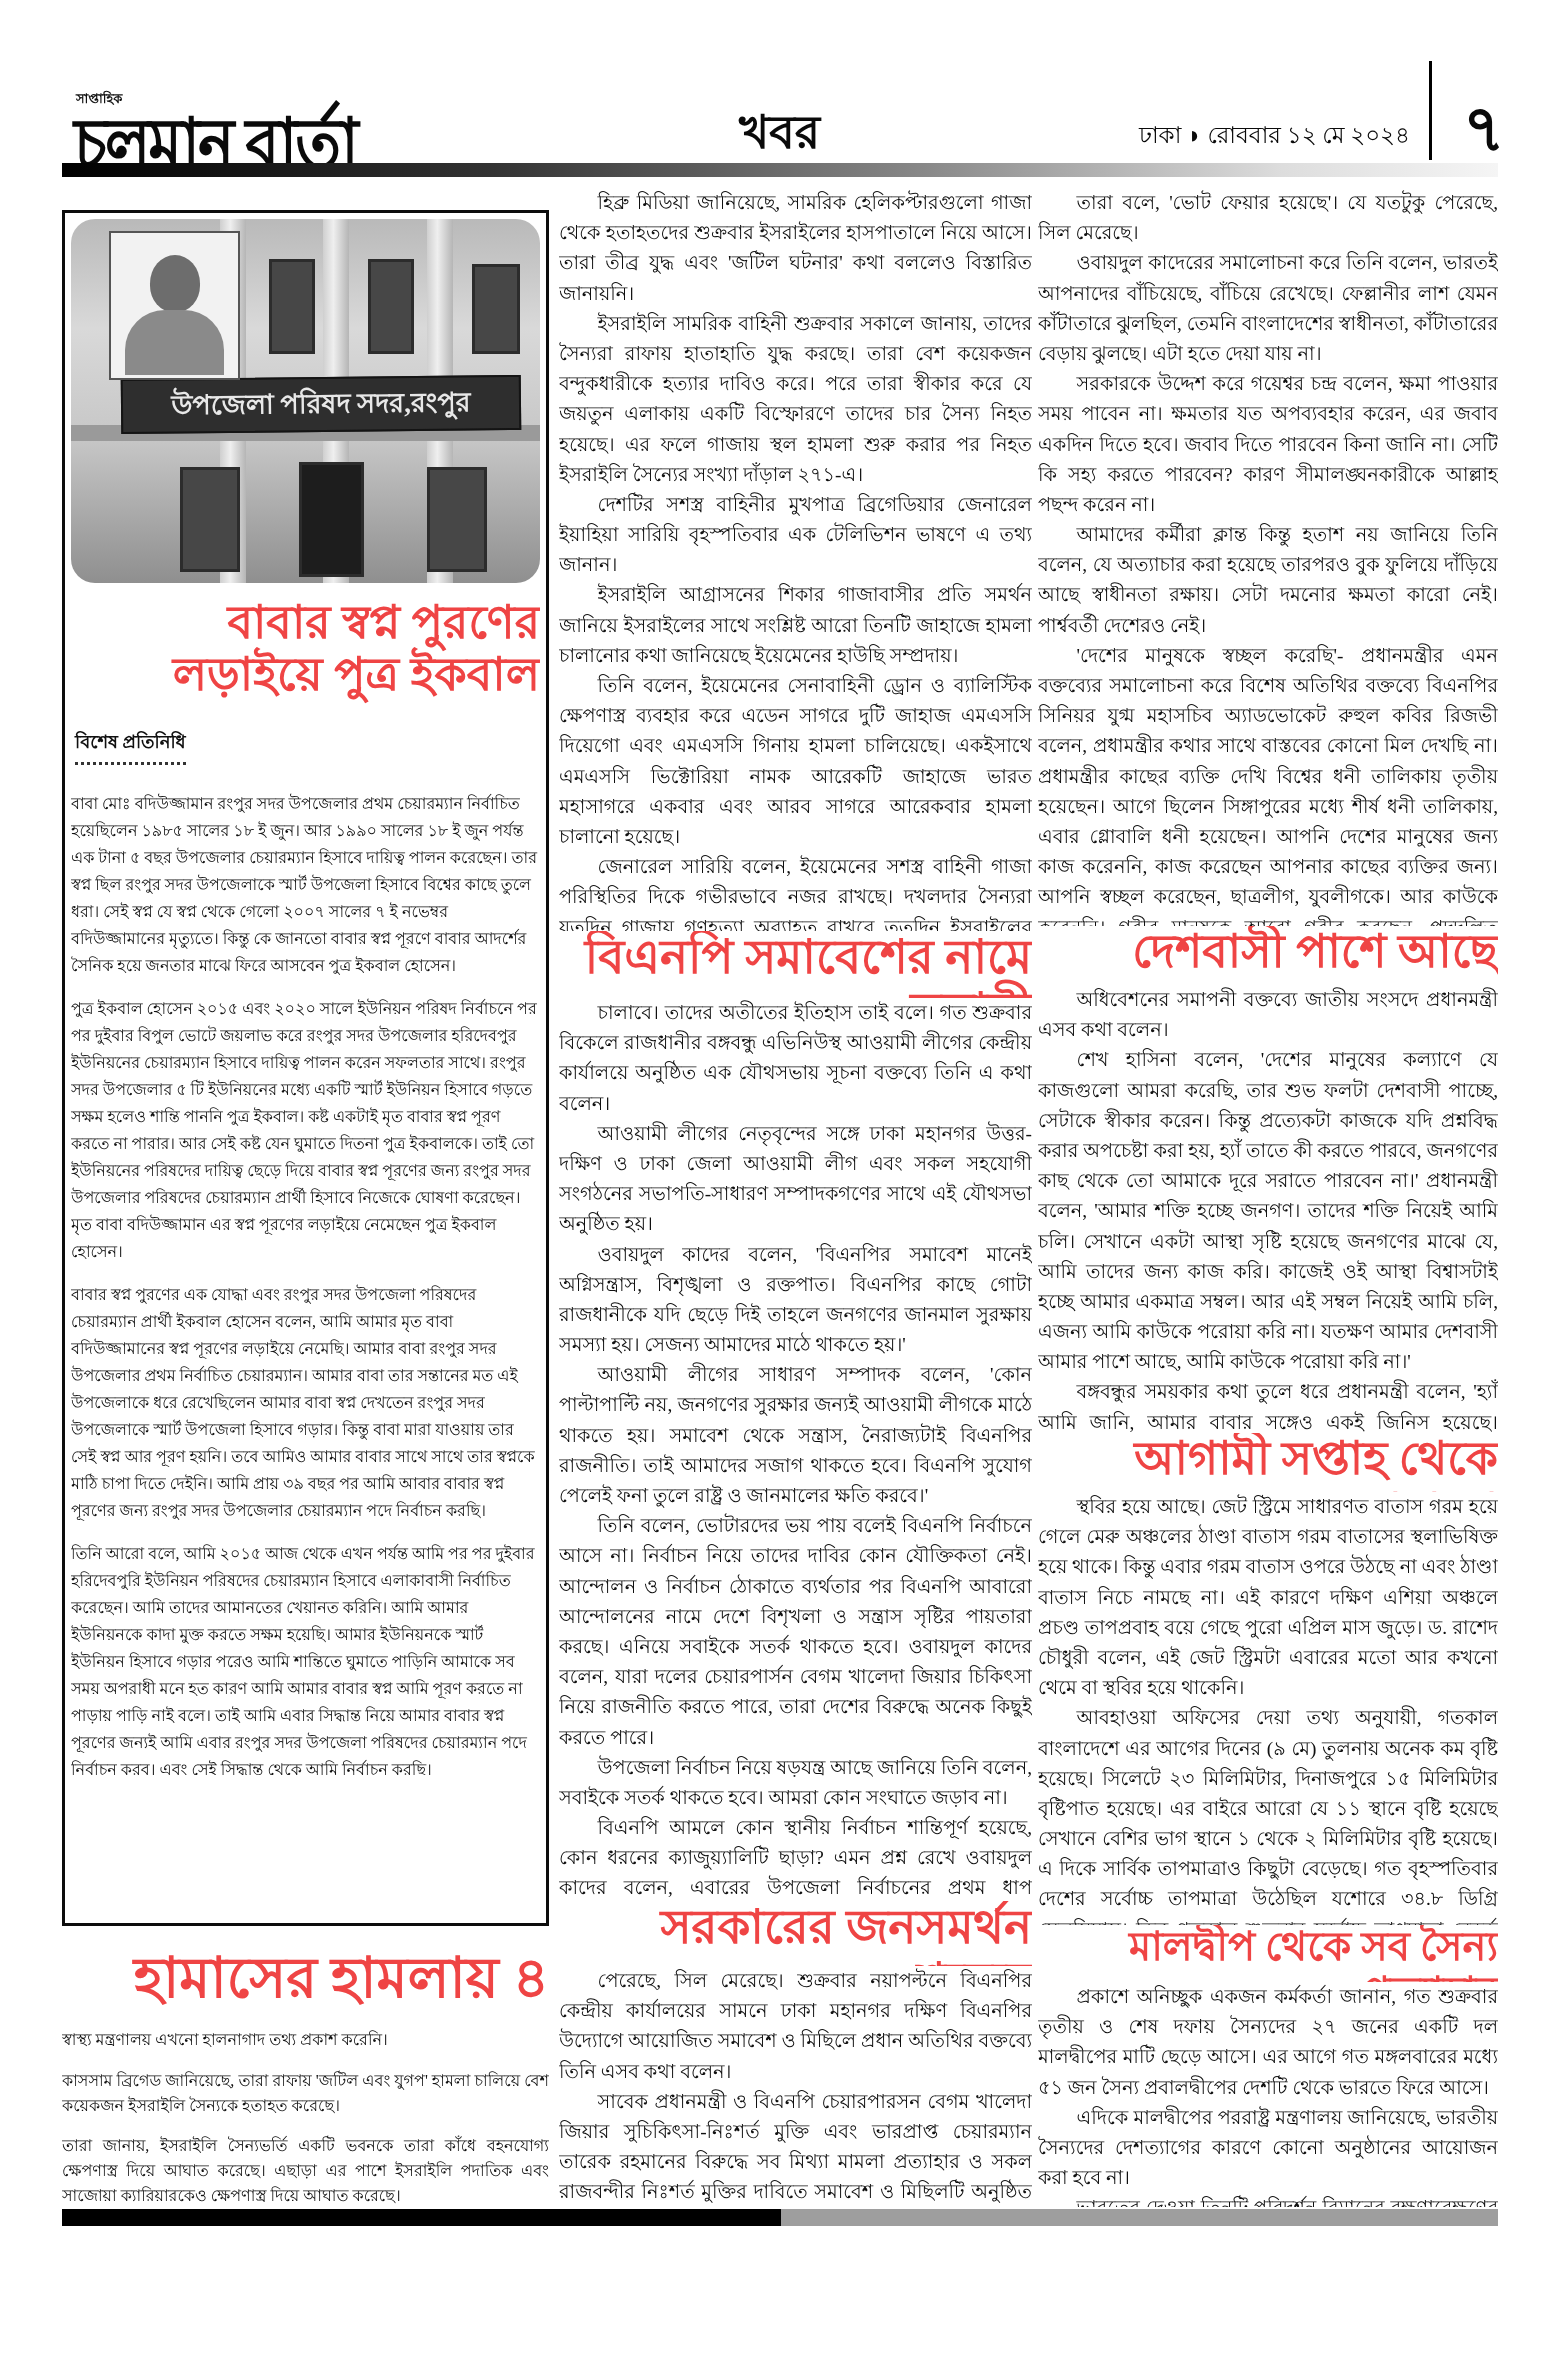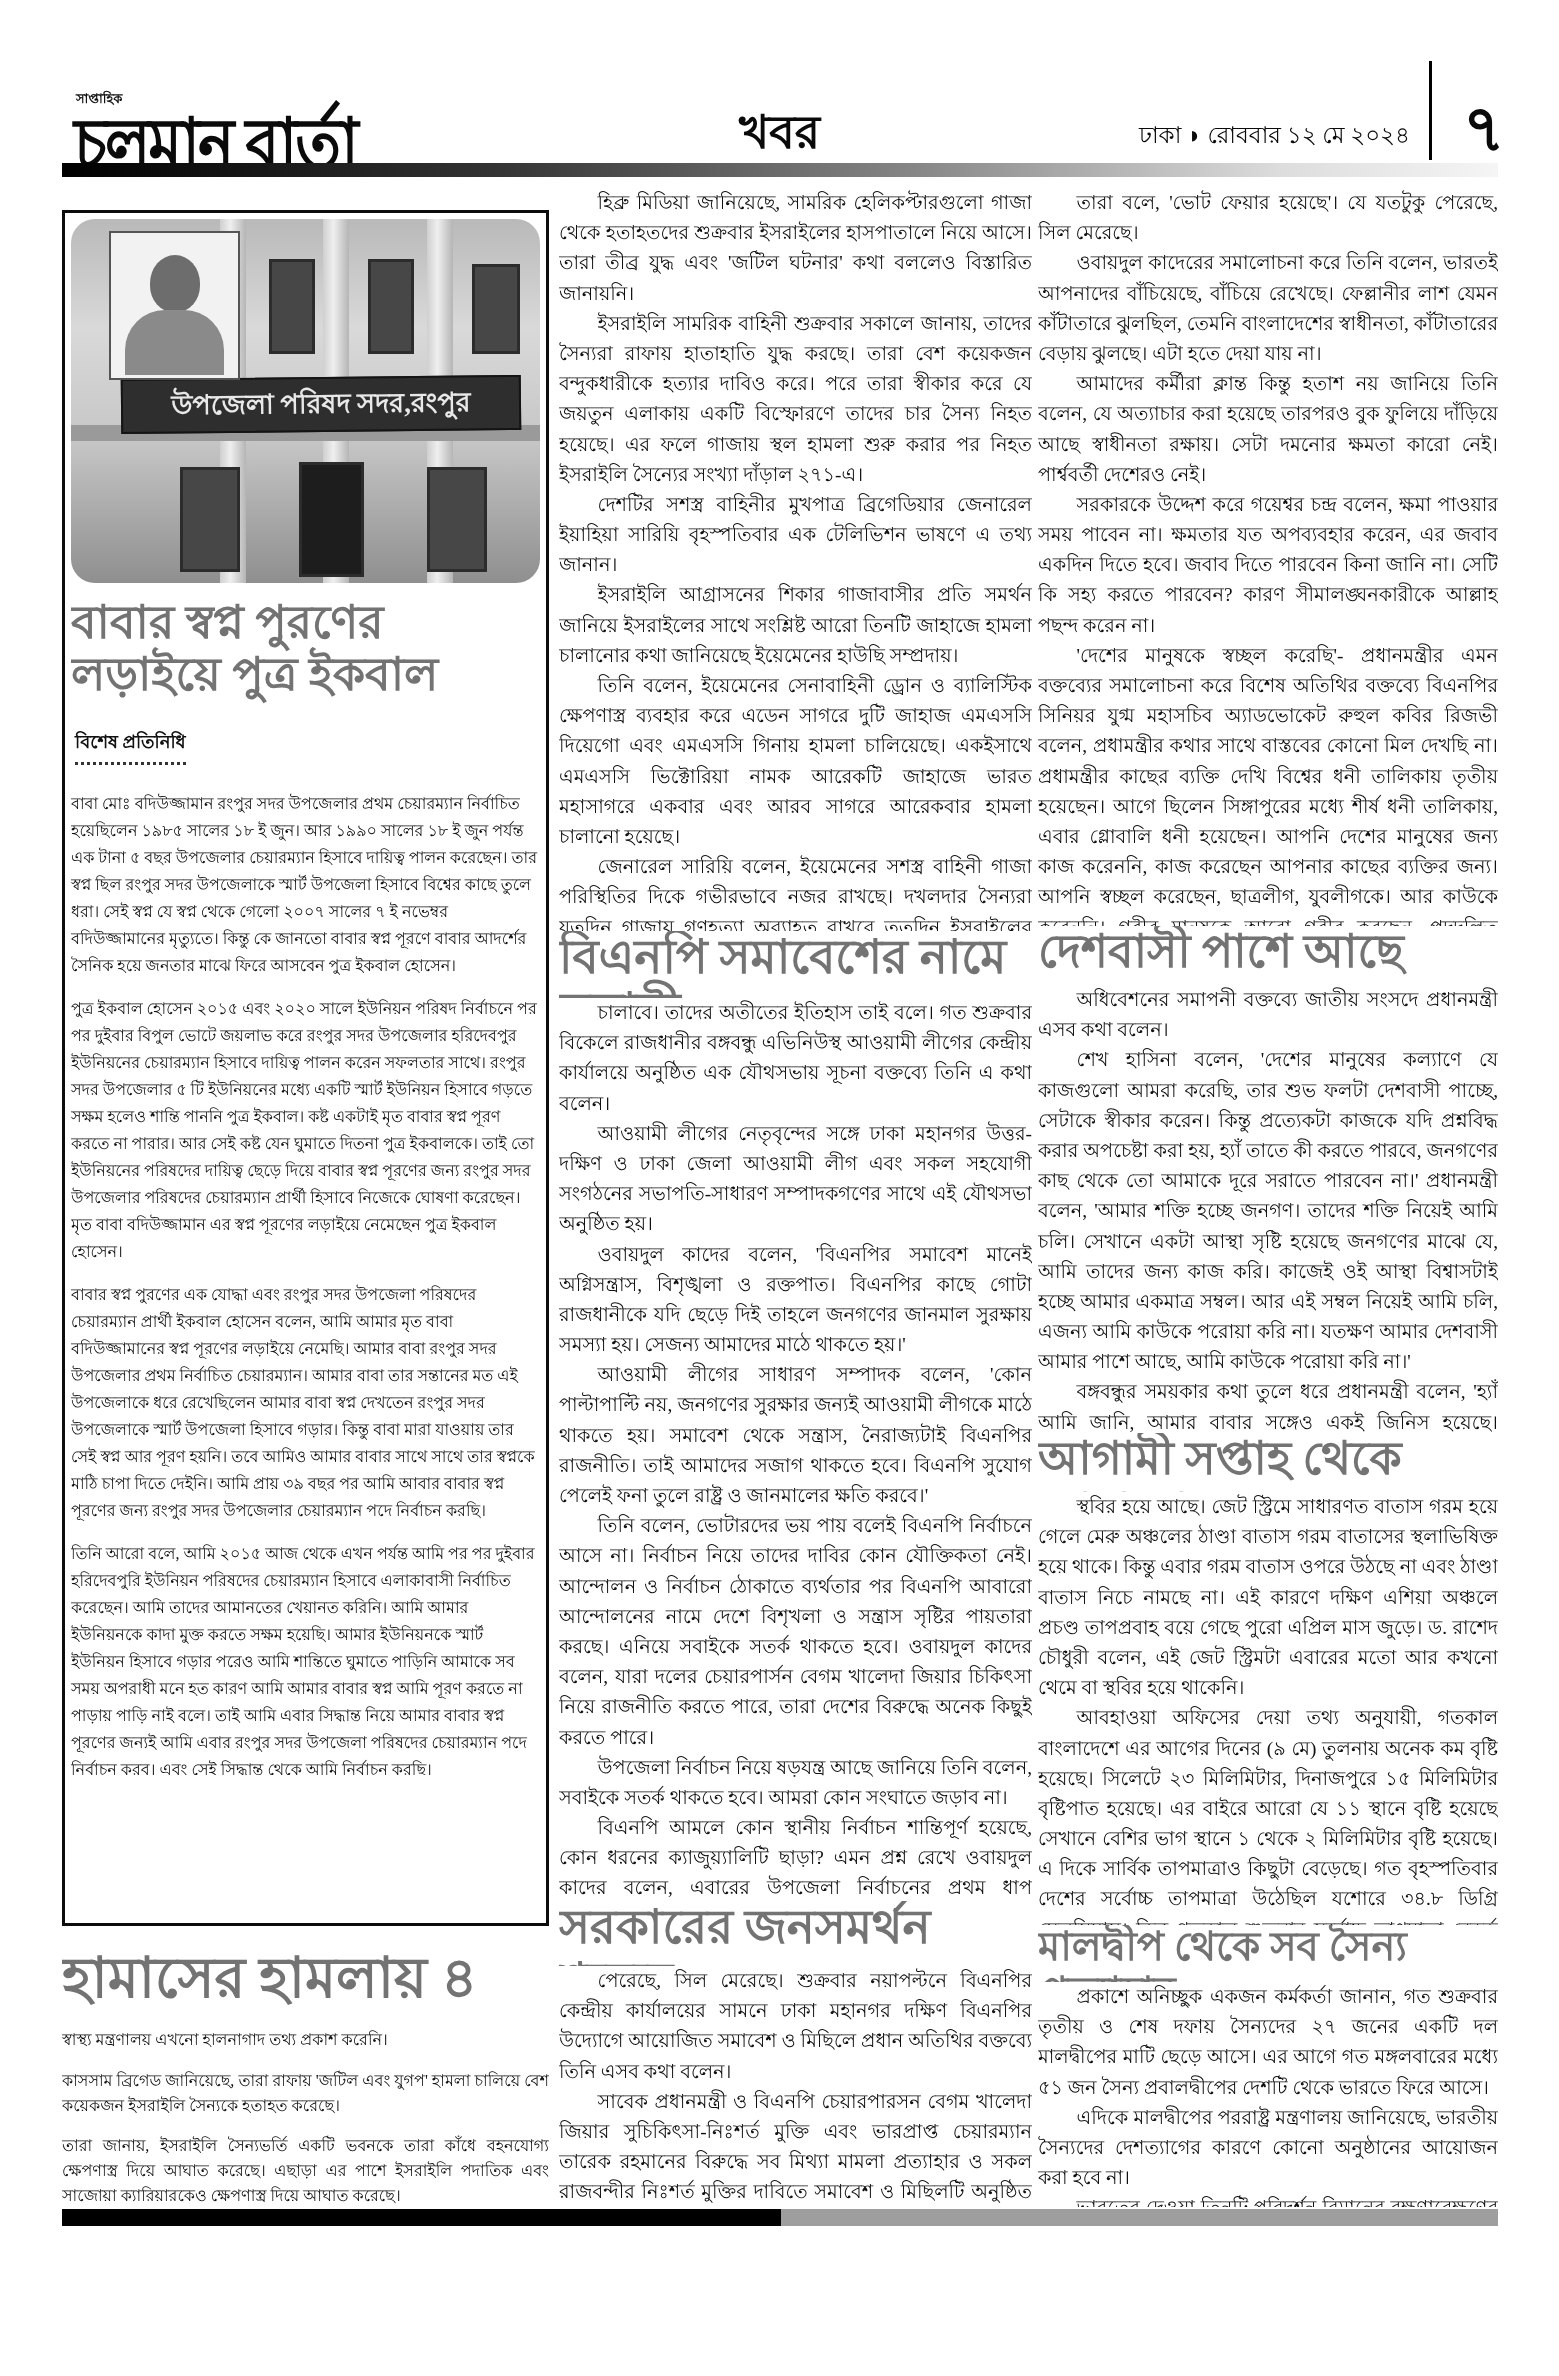--- a/index.html
+++ b/index.html
@@ -15,22 +15,22 @@
   .dateline{position:absolute;right:149px;top:117px;font-size:23px;color:#0a0a0a;white-space:nowrap;}
   .dateline .dot{font-size:24px;}
   .head-divider{position:absolute;right:127px;top:61px;width:3px;height:99px;background:#000;}
   .page-number{position:absolute;right:54px;top:79px;font-size:65px;font-weight:bold;color:#0a0a0a;}
   .head-rule{position:absolute;left:62px;top:163px;width:1436px;height:14px;
         background:linear-gradient(to right,#000 0%,#333 30%,#888 60%,#ddd 85%,#f5f5f5 100%);}
   
   .col{position:absolute;top:188px;font-size:19.3px;line-height:1.565;text-align:justify;overflow:hidden;}
   .col p{margin:0;text-indent:2em;}
   .block{overflow:hidden;}
-  .headline{font-weight:bold;text-align:left;line-height:1.12;overflow:hidden;
-        font-family:"Liberation Serif","DejaVu Serif",serif;color:#737373;}
+  .headline{font-weight:bold;text-align:right;line-height:1.12;overflow:hidden;
+        font-family:"Liberation Serif","DejaVu Serif",serif;color:#ef4444;}
   
   .left-col{left:62px;width:487px;top:210px;height:1998px;position:absolute;}
   .story-box{box-sizing:border-box;width:487px;height:1716px;border:3px solid #0c0c0c;
         padding:6px;overflow:hidden;}
   .photo{position:relative;width:100%;height:364px;overflow:hidden;
         background:linear-gradient(180deg,#b9b9b9 0%,#d9d9d9 30%,#c7c7c7 60%,#8f8f8f 100%);border-radius:24px;}
   .photo .beam{position:absolute;left:0;top:206px;width:100%;height:16px;background:#9a9a9a;}
   .photo .pillar{position:absolute;top:0;width:26px;height:100%;
         background:linear-gradient(90deg,#cfcfcf,#efefef 40%,#b5b5b5);}
   .photo .win{position:absolute;background:#474747;border:3px solid #2c2c2c;}
@@ -161,22 +161,22 @@
       <p>পেরেছে, সিল মেরেছে। শুক্রবার নয়াপল্টনে বিএনপির কেন্দ্রীয় কার্যালয়ের সামনে ঢাকা মহানগর দক্ষিণ বিএনপির উদ্যোগে আয়োজিত সমাবেশ ও মিছিলে প্রধান অতিথির বক্তব্যে তিনি এসব কথা বলেন।</p>
       <p>সাবেক প্রধানমন্ত্রী ও বিএনপি চেয়ারপারসন বেগম খালেদা জিয়ার সুচিকিৎসা-নিঃশর্ত মুক্তি এবং ভারপ্রাপ্ত চেয়ারম্যান তারেক রহমানের বিরুদ্ধে সব মিথ্যা মামলা প্রত্যাহার ও সকল রাজবন্দীর নিঃশর্ত মুক্তির দাবিতে সমাবেশ ও মিছিলটি অনুষ্ঠিত হয়।</p>
 
     </div>
   </div>
 
   <div class="col right-col">
     <div class="block r-b1">
       <p>তারা বলে, 'ভোট ফেয়ার হয়েছে'। যে যতটুকু পেরেছে, সিল মেরেছে।</p>
       <p>ওবায়দুল কাদেরের সমালোচনা করে তিনি বলেন, ভারতই আপনাদের বাঁচিয়েছে, বাঁচিয়ে রেখেছে। ফেল্লানীর লাশ যেমন কাঁটাতারে ঝুলছিল, তেমনি বাংলাদেশের স্বাধীনতা, কাঁটাতারের বেড়ায় ঝুলছে। এটা হতে দেয়া যায় না।</p>
+      <p>সরকারকে উদ্দেশ করে গয়েশ্বর চন্দ্র বলেন, ক্ষমা পাওয়ার সময় পাবেন না। ক্ষমতার যত অপব্যবহার করেন, এর জবাব একদিন দিতে হবে। জবাব দিতে পারবেন কিনা জানি না। সেটি কি সহ্য করতে পারবেন? কারণ সীমালঙ্ঘনকারীকে আল্লাহ পছন্দ করেন না।</p>
       <p>আমাদের কর্মীরা ক্লান্ত কিন্তু হতাশ নয় জানিয়ে তিনি বলেন, যে অত্যাচার করা হয়েছে তারপরও বুক ফুলিয়ে দাঁড়িয়ে আছে স্বাধীনতা রক্ষায়। সেটা দমনোর ক্ষমতা কারো নেই। পার্শ্ববর্তী দেশেরও নেই।</p>
-      <p>সরকারকে উদ্দেশ করে গয়েশ্বর চন্দ্র বলেন, ক্ষমা পাওয়ার সময় পাবেন না। ক্ষমতার যত অপব্যবহার করেন, এর জবাব একদিন দিতে হবে। জবাব দিতে পারবেন কিনা জানি না। সেটি কি সহ্য করতে পারবেন? কারণ সীমালঙ্ঘনকারীকে আল্লাহ পছন্দ করেন না।</p>
       <p>'দেশের মানুষকে স্বচ্ছল করেছি'- প্রধানমন্ত্রীর এমন বক্তব্যের সমালোচনা করে বিশেষ অতিথির বক্তব্যে বিএনপির সিনিয়র যুগ্ম মহাসচিব অ্যাডভোকেট রুহুল কবির রিজভী বলেন, প্রধামন্ত্রীর কথার সাথে বাস্তবের কোনো মিল দেখছি না। প্রধামন্ত্রীর কাছের ব্যক্তি দেখি বিশ্বের ধনী তালিকায় তৃতীয় হয়েছেন। আগে ছিলেন সিঙ্গাপুরের মধ্যে শীর্ষ ধনী তালিকায়, এবার গ্লোবালি ধনী হয়েছেন। আপনি দেশের মানুষের জন্য কাজ করেননি, কাজ করেছেন আপনার কাছের ব্যক্তির জন্য। আপনি স্বচ্ছল করেছেন, ছাত্রলীগ, যুবলীগকে। আর কাউকে করেননি। গরীব মানুষকে আরো গরীব করছেন, পদদলিত করেছেন।</p>
 
     </div>
     <div class="headline r-hA">দেশবাসী পাশে আছে</div>
     <div class="block r-bA">
       <p>অধিবেশনের সমাপনী বক্তব্যে জাতীয় সংসদে প্রধানমন্ত্রী এসব কথা বলেন।</p>
       <p>শেখ হাসিনা বলেন, 'দেশের মানুষের কল্যাণে যে কাজগুলো আমরা করেছি, তার শুভ ফলটা দেশবাসী পাচ্ছে, সেটাকে স্বীকার করেন। কিন্তু প্রত্যেকটা কাজকে যদি প্রশ্নবিদ্ধ করার অপচেষ্টা করা হয়, হ্যাঁ তাতে কী করতে পারবে, জনগণের কাছ থেকে তো আমাকে দূরে সরাতে পারবেন না।' প্রধানমন্ত্রী বলেন, 'আমার শক্তি হচ্ছে জনগণ। তাদের শক্তি নিয়েই আমি চলি। সেখানে একটা আস্থা সৃষ্টি হয়েছে জনগণের মাঝে যে, আমি তাদের জন্য কাজ করি। কাজেই ওই আস্থা বিশ্বাসটাই হচ্ছে আমার একমাত্র সম্বল। আর এই সম্বল নিয়েই আমি চলি, এজন্য আমি কাউকে পরোয়া করি না। যতক্ষণ আমার দেশবাসী আমার পাশে আছে, আমি কাউকে পরোয়া করি না।'</p>
       <p>বঙ্গবন্ধুর সময়কার কথা তুলে ধরে প্রধানমন্ত্রী বলেন, 'হ্যাঁ আমি জানি, আমার বাবার সঙ্গেও একই জিনিস হয়েছে। যতগুলো কাজ তিনি করে গেছেন মাত্র সাড়ে তিন বছরের মধ্যে; সংবিধান দেওয়া থেকে শুরু করে এমন কোনো সেক্টর নেই যার ভিত্তিটা তিনি তৈরি করে দেননি। তারপরও তার সমালোচনা, তার বিরুদ্ধে নানা কথা লেখা, অনেক কিছু করে তাকে জনগণ থেকে বিচ্ছিন্ন করার চেষ্টা করা হয়েছিল। যখন পারেনি তখন তাকে হত্যা করা হয়েছে।'</p>
 
     </div>

